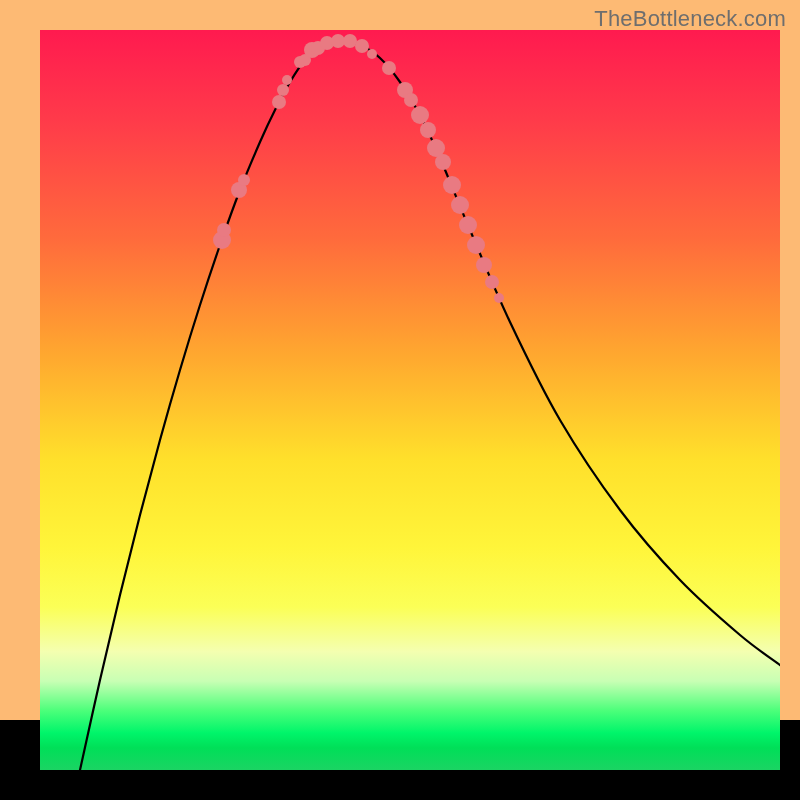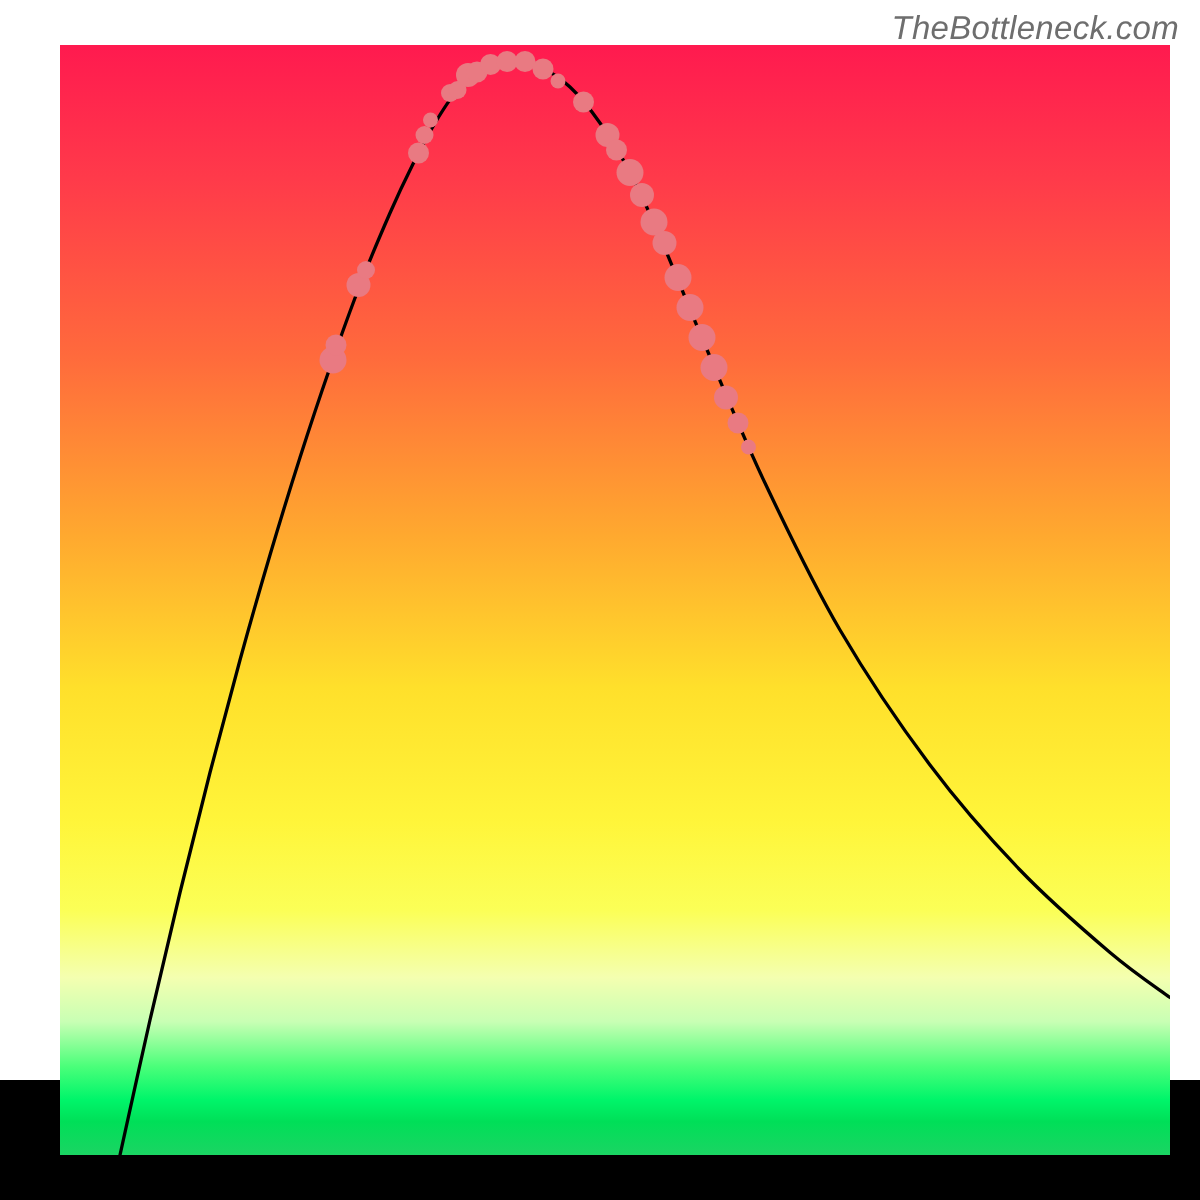--- a/index.html
+++ b/index.html
@@ -8,22 +8,21 @@
     width: 800px;
     height: 800px;
     background: #000;
     font-family: Arial, Helvetica, sans-serif;
     overflow: hidden;
   }
   .stage {
     position: relative;
     width: 800px;
     height: 720px;
-    background: #ffffff;
-    font-style: italic;
+    background: #fdba74;
   }
   .plot-area {
     position: absolute;
     left: 40px;
     top: 30px;
     width: 740px;
     height: 740px;
     background: linear-gradient(
       to bottom,
       #ff1a4f 0%,

